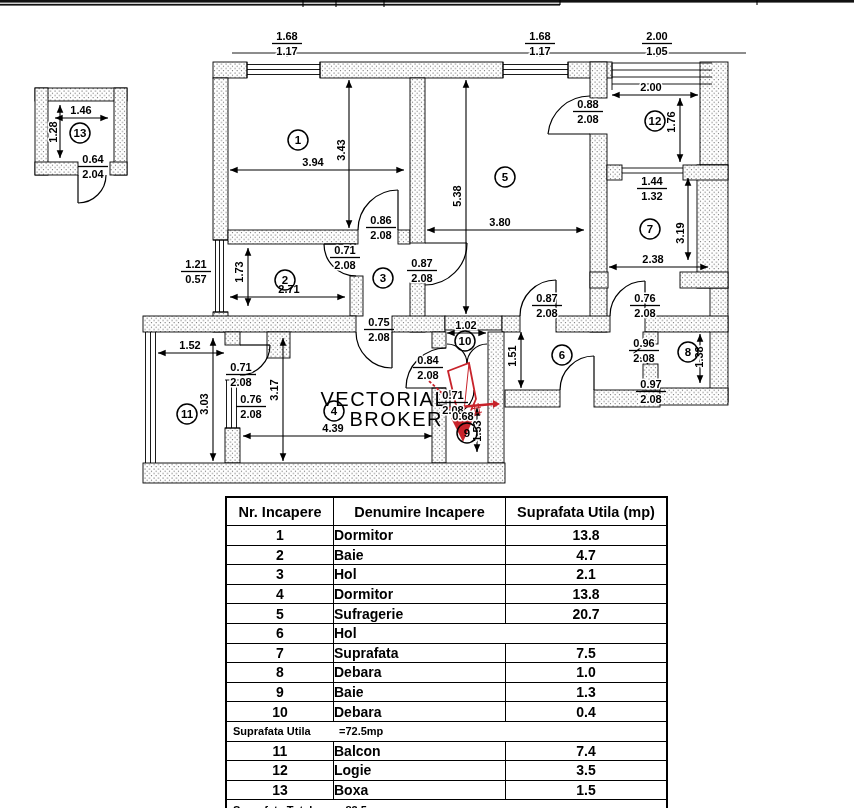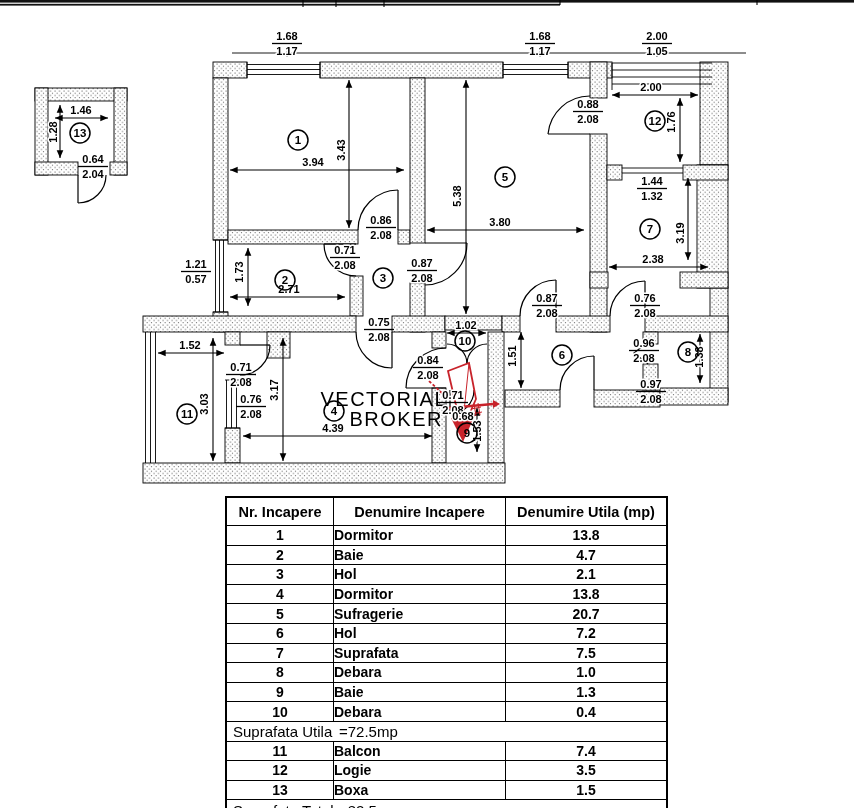--- a/index.html
+++ b/index.html
@@ -21,21 +21,21 @@
        border:2.3px solid #000;background:#fff;color:#000;}
   .trow{display:grid;grid-template-columns:106px 172px 1fr;border-top:1.6px solid #000;}
   .trow:first-child{border-top:none;}
   .trow>div{border-left:1.6px solid #000;display:flex;align-items:center;overflow:hidden;}
   .trow>div:first-child{border-left:none;}
   .hrow{height:27px;font-weight:bold;font-size:14.5px;}
   .hrow>div{justify-content:center;}
   .drow{height:18.6px;font-weight:bold;font-size:14px;}
   .drow .c1,.drow .c3{justify-content:center;}
   .drow .c2{}
-  .mrow{height:18.6px;font-weight:normal;font-size:15px;position:relative;display:block;}
+  .mrow{height:18.6px;font-weight:bold;font-size:11px;position:relative;display:block;}
   .mrow span{position:absolute;top:50%;transform:translateY(-50%);white-space:pre;}
   .mrow .lab{left:6px;}
   .mrow .val{left:112px;}
 </style>
 </head>
 <body>
 <div id="stage">
 
 <svg id="plan" width="854" height="496" viewBox="0 0 854 496">
   <defs>
@@ -377,21 +377,21 @@
         <text x="655" y="125" class="rn">12</text>
         <circle cx="80" cy="133" r="10" class="rc"></circle>
         <text x="80" y="137" class="rn">13</text>
       </g>
 </svg>
 
 <div id="tbl">
       <div class="trow hrow">
         <div class="c1">Nr. Incapere</div>
         <div class="c2">Denumire Incapere</div>
-        <div class="c3">Denumire Utila (mp)</div>
+        <div class="c3">Suprafata Utila (mp)</div>
       </div>
       <div class="trow drow">
         <div class="c1">1</div>
         <div class="c2">Dormitor</div>
         <div class="c3">13.8</div>
       </div>
       <div class="trow drow">
         <div class="c1">2</div>
         <div class="c2">Baie</div>
         <div class="c3">4.7</div>
@@ -407,21 +407,20 @@
         <div class="c3">13.8</div>
       </div>
       <div class="trow drow">
         <div class="c1">5</div>
         <div class="c2">Sufragerie</div>
         <div class="c3">20.7</div>
       </div>
       <div class="trow drow">
         <div class="c1">6</div>
         <div class="c2">Hol</div>
-        <div class="c3">7.2</div>
       </div>
       <div class="trow drow">
         <div class="c1">7</div>
         <div class="c2">Suprafata</div>
         <div class="c3">7.5</div>
       </div>
       <div class="trow drow">
         <div class="c1">8</div>
         <div class="c2">Debara</div>
         <div class="c3">1.0</div>

